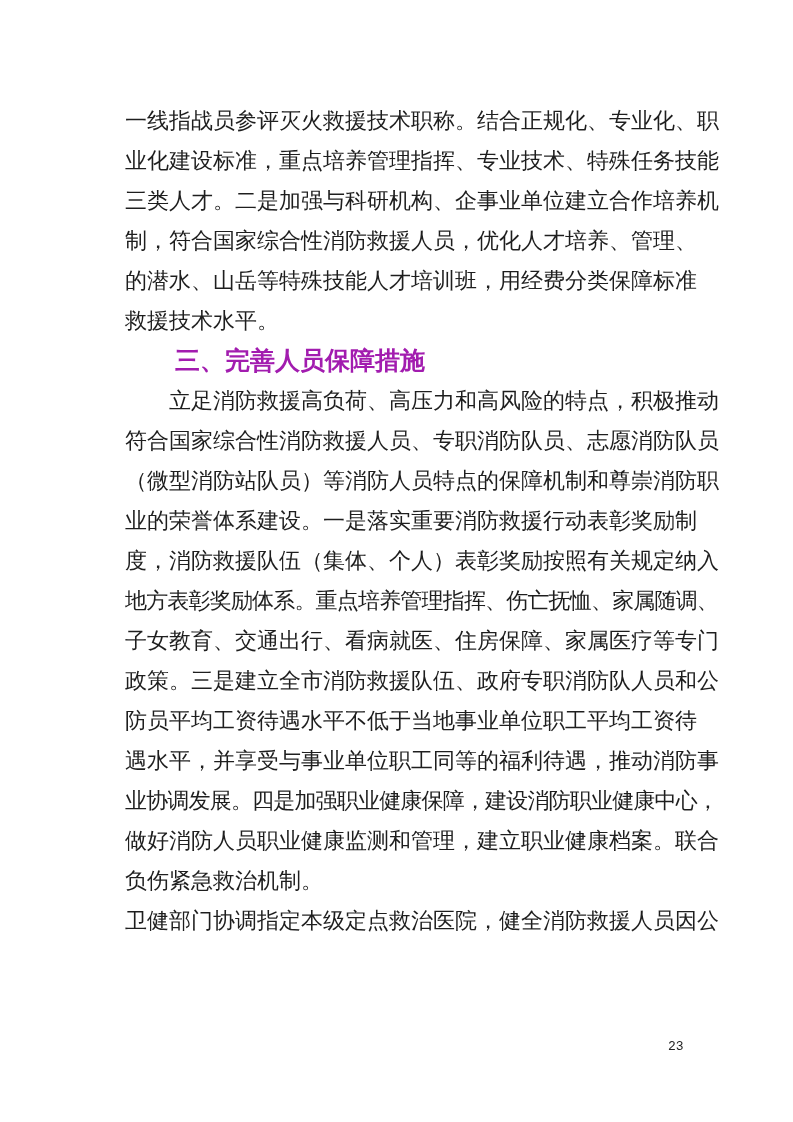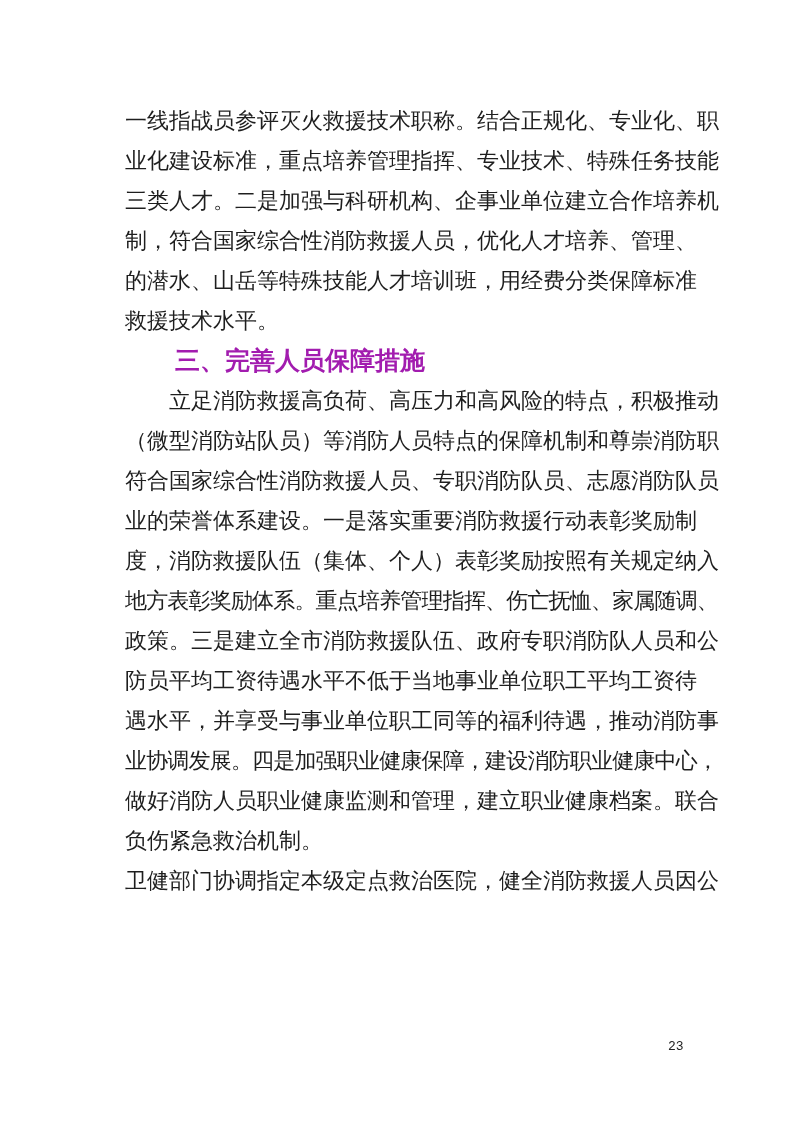--- a/index.html
+++ b/index.html
@@ -68,25 +68,26 @@
     <div class="text-line">一线指战员参评灭火救援技术职称。结合正规化、专业化、职</div>
     <div class="text-line">业化建设标准，重点培养管理指挥、专业技术、特殊任务技能</div>
     <div class="text-line">三类人才。二是加强与科研机构、企事业单位建立合作培养机</div>
     <div class="text-line">制，符合国家综合性消防救援人员，优化人才培养、管理、</div>
     <div class="text-line">的潜水、山岳等特殊技能人才培训班，用经费分类保障标准</div>
     <div class="text-line">救援技术水平。</div>
 
     <div class="section-heading">三、完善人员保障措施</div>
 
     <div class="text-line indent">立足消防救援高负荷、高压力和高风险的特点，积极推动</div>
+    <div class="text-line">符合国家综合性消防救援人员、专职消防队员、志愿消防队员</div>
     <div class="text-line">（微型消防站队员）等消防人员特点的保障机制和尊崇消防职</div>
-    <div class="text-line">符合国家综合性消防救援人员、专职消防队员、志愿消防队员</div>
     <div class="text-line">业的荣誉体系建设。一是落实重要消防救援行动表彰奖励制</div>
     <div class="text-line">度，消防救援队伍（集体、个人）表彰奖励按照有关规定纳入</div>
     <div class="text-line tight">地方表彰奖励体系。重点培养管理指挥、伤亡抚恤、家属随调、</div>
+    <div class="text-line">子女教育、交通出行、看病就医、住房保障、家属医疗等专门</div>
     <div class="text-line">政策。三是建立全市消防救援队伍、政府专职消防队人员和公</div>
     <div class="text-line">防员平均工资待遇水平不低于当地事业单位职工平均工资待</div>
     <div class="text-line">遇水平，并享受与事业单位职工同等的福利待遇，推动消防事</div>
     <div class="text-line tight">业协调发展。四是加强职业健康保障，建设消防职业健康中心，</div>
     <div class="text-line">做好消防人员职业健康监测和管理，建立职业健康档案。联合</div>
     <div class="text-line">负伤紧急救治机制。</div>
     <div class="text-line">卫健部门协调指定本级定点救治医院，健全消防救援人员因公</div>
 
   </div>
 

